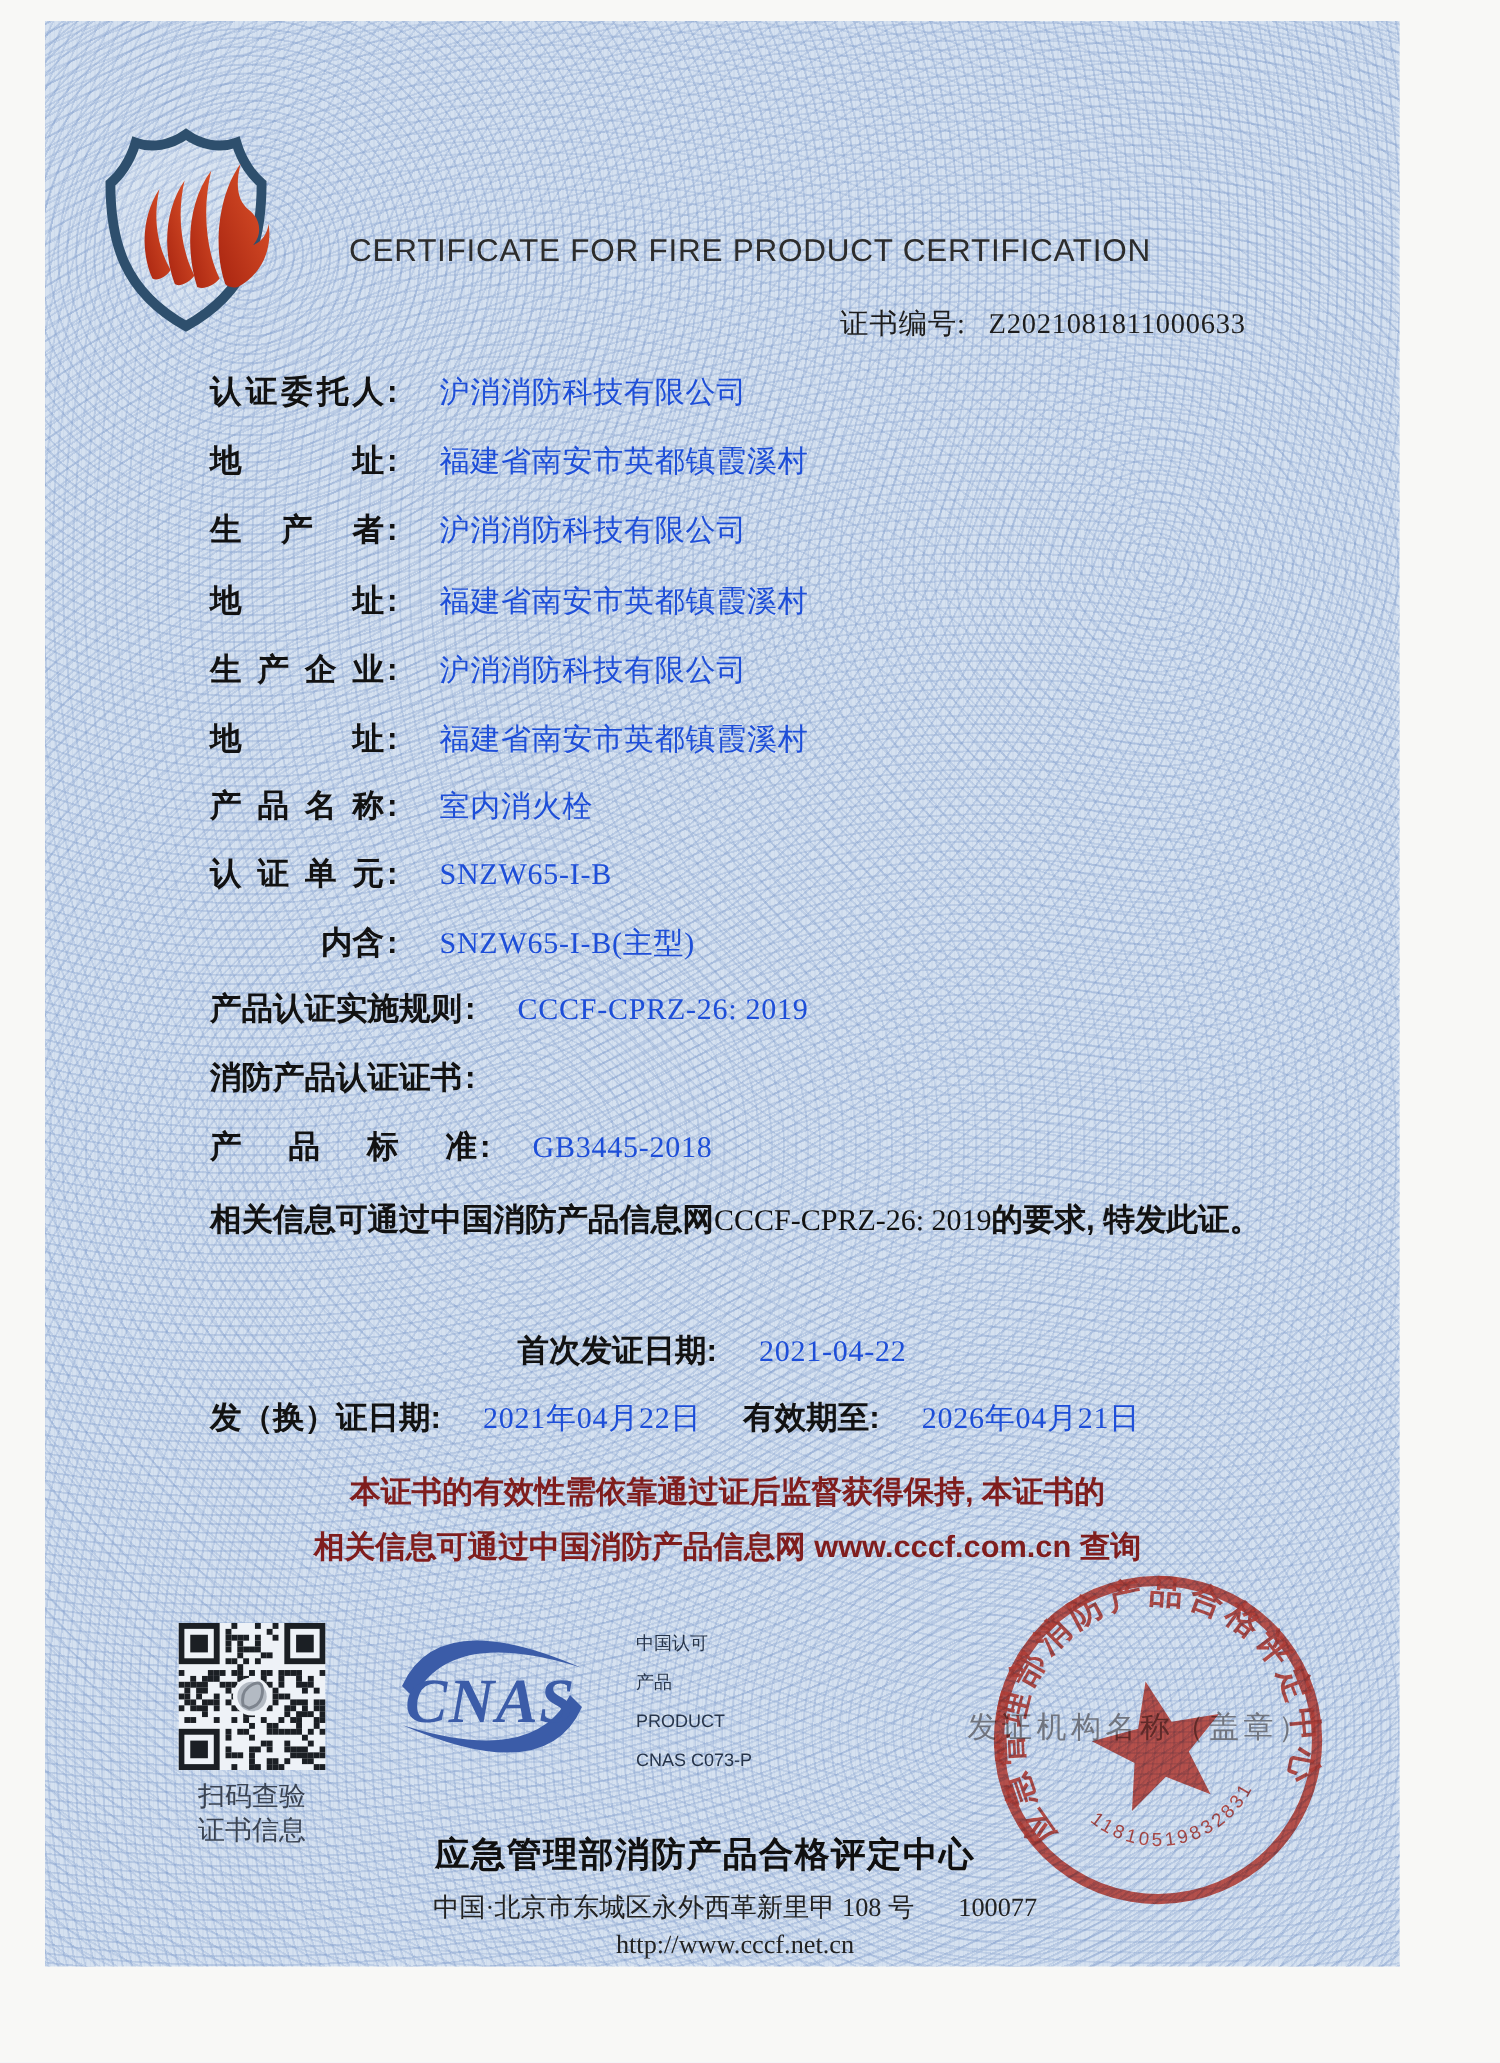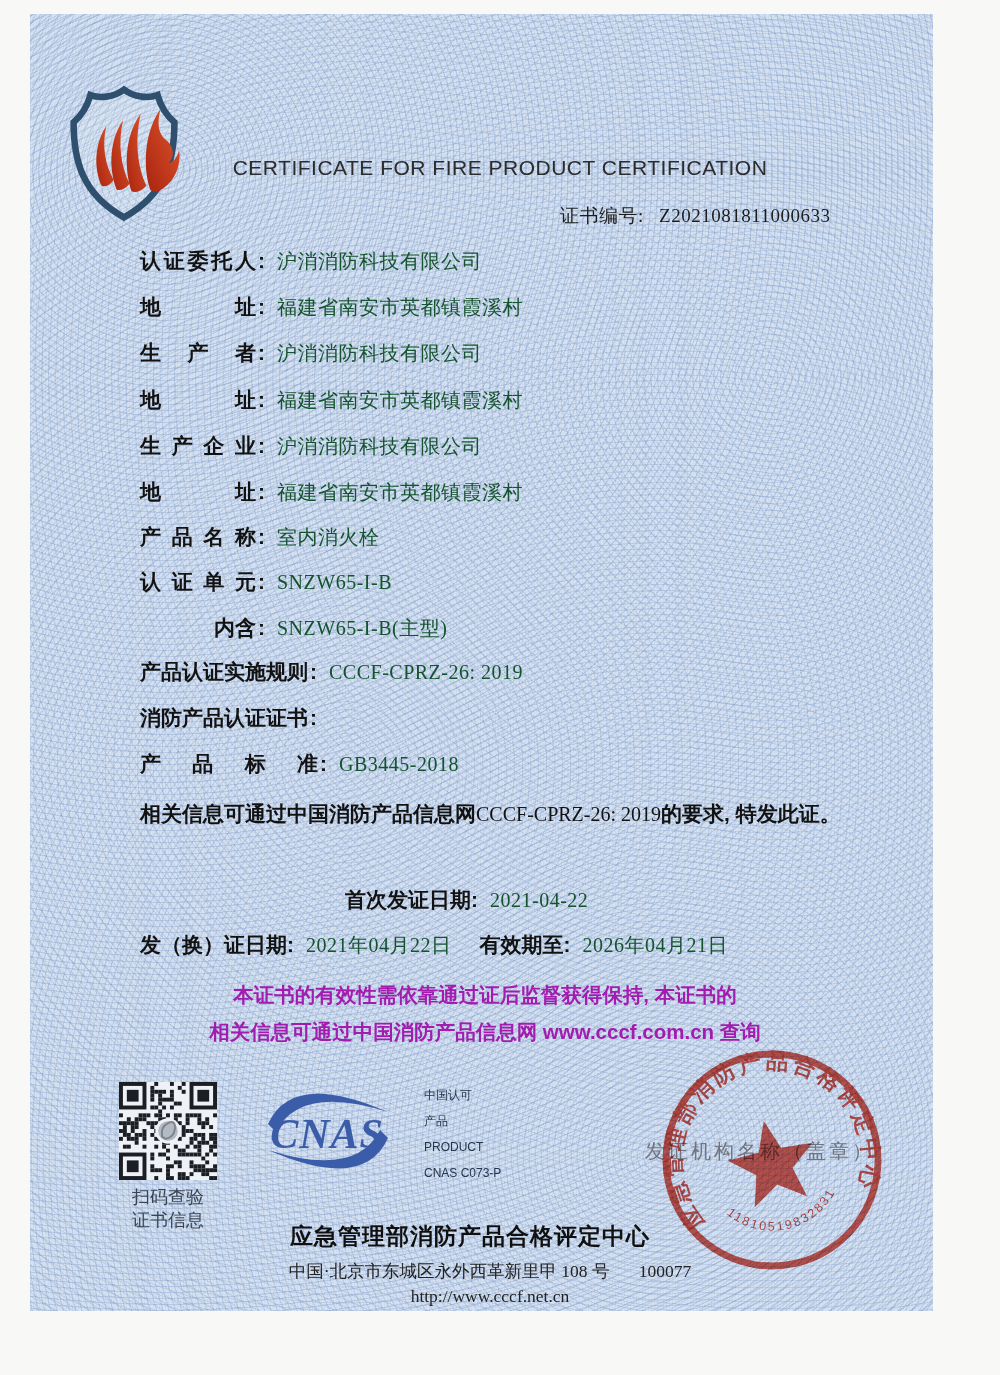--- a/index.html
+++ b/index.html
@@ -40,34 +40,34 @@
   .lbl{
     font-weight:700;font-size:21px;color:#121212;
     display:inline-flex;justify-content:space-between;width:116px;
   }
   .lbl i{font-style:normal;}
   .lbl.auto{width:auto;}
   .lbl.end{justify-content:flex-end;}
   .lbl.wide{width:178px;}
   .c{font-weight:700;font-size:21px;color:#121212;margin-left:2px;}
   .v{
-    font-family:"Liberation Serif",serif;font-size:20px;color:#14532d;
-    margin-left:12px;letter-spacing:.5px;
+    font-family:"Liberation Serif",serif;font-size:20px;color:#1d4ed8;
+    margin-left:28px;letter-spacing:.5px;
   }
   .statement{
     left:140px;top:790px;width:752px;
     font-size:21px;line-height:48px;color:#121212;
   }
   .statement .b{font-weight:700;}
   .statement .sv{font-family:"Liberation Serif",serif;font-size:20px;font-weight:400;}
   .date-row{position:absolute;display:flex;align-items:baseline;white-space:nowrap;}
   .gap{display:inline-block;width:28px;}
   .notice{
     left:120px;top:976px;width:730px;text-align:center;
-    font-weight:700;font-size:20.5px;line-height:37px;color:#a21caf;
+    font-weight:700;font-size:20.5px;line-height:37px;color:#7f1d1d;
   }
   
   .qr{left:119px;top:1082px;width:98px;height:98px;}
   .qr-caption{
     left:106px;top:1186px;width:124px;text-align:center;
     font-family:"Liberation Serif",serif;font-size:18px;line-height:23px;color:#3a4352;
   }
   .cnas{left:256px;top:1076px;width:142px;height:110px;}
   .acc{left:424px;top:1082px;font-size:12px;line-height:26px;color:#26344a;}
   .stamp-hint{

